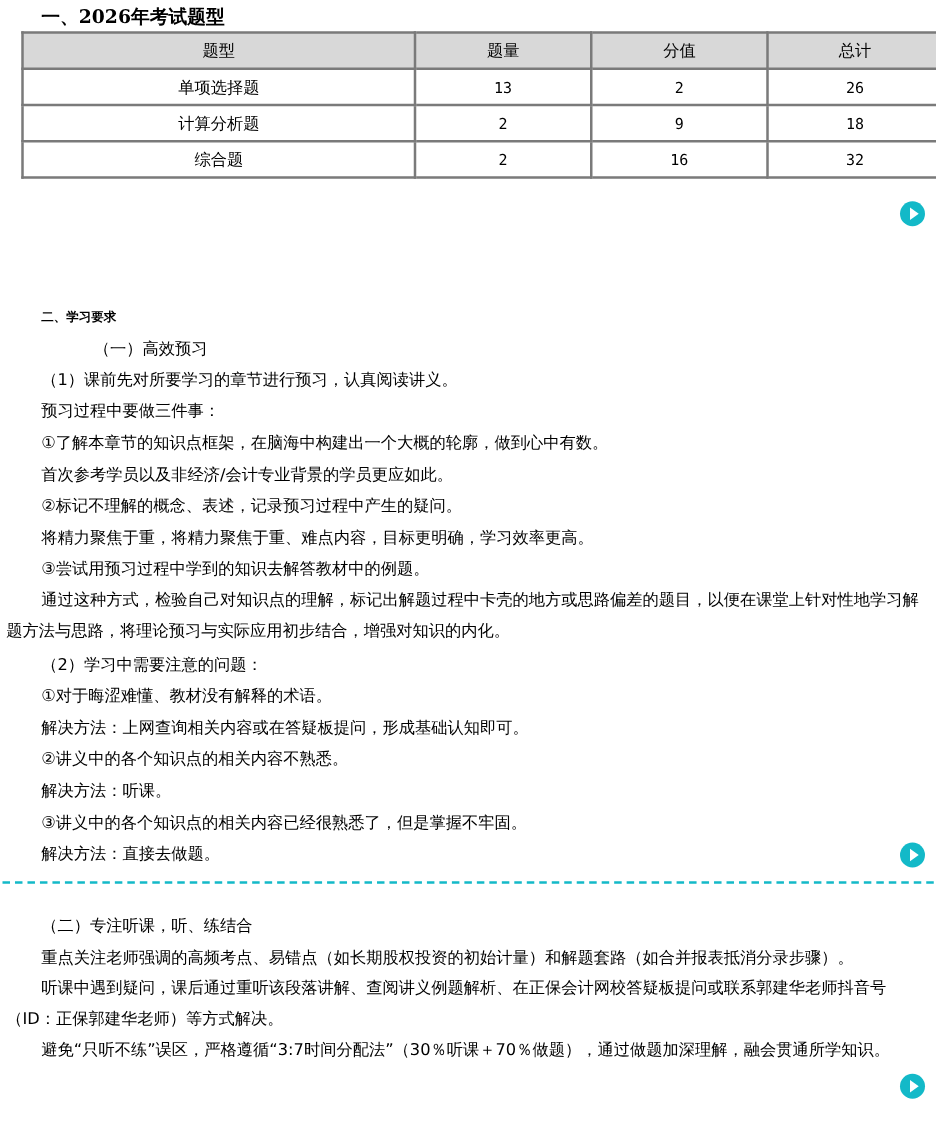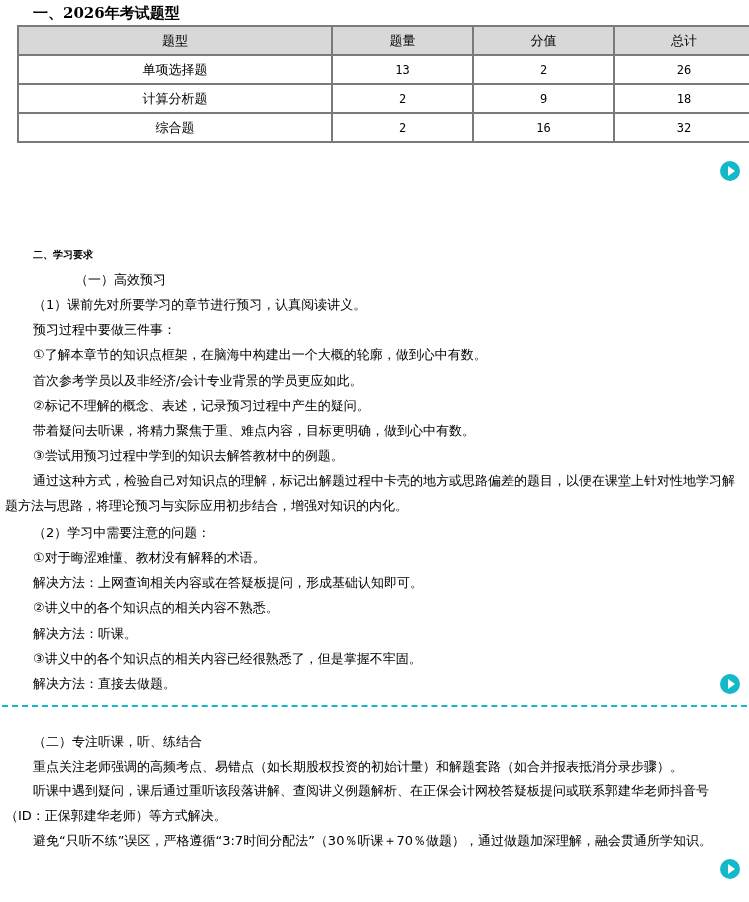--- a/index.html
+++ b/index.html
@@ -85,21 +85,21 @@
   </table>
 <div class="play" style="left:720px; top:161px;"></div>
 
 <div class="h2">二、学习要求</div>
 <div class="line" style="top:271px;margin-left:42px;">（一）高效预习</div>
 <div class="line" style="top:296px;">（1）课前先对所要学习的章节进行预习，认真阅读讲义。</div>
 <div class="line" style="top:321px;">预习过程中要做三件事：</div>
 <div class="line" style="top:346px;">①了解本章节的知识点框架，在脑海中构建出一个大概的轮廓，做到心中有数。</div>
 <div class="line" style="top:372px;">首次参考学员以及非经济/会计专业背景的学员更应如此。</div>
 <div class="line" style="top:397px;">②标记不理解的概念、表述，记录预习过程中产生的疑问。</div>
-<div class="line" style="top:422px;">带着疑问去听课，将精力聚焦于重、难点内容，目标更明确，做到心中有数。</div>
+<div class="line" style="top:422px;">将精力聚焦于重，将精力聚焦于重、难点内容，目标更明确，学习效率更高。</div>
 <div class="line" style="top:447px;">③尝试用预习过程中学到的知识去解答教材中的例题。</div>
 <div class="wrap" style="top:468px;">通过这种方式，检验自己对知识点的理解，标记出解题过程中卡壳的地方或思路偏差的题目，以便在课堂上针对性地学习解题方法与思路，将理论预习与实际应用初步结合，增强对知识的内化。</div>
 
 <div class="line" style="top:524px;">（2）学习中需要注意的问题：</div>
 <div class="line" style="top:549px;">①对于晦涩难懂、教材没有解释的术语。</div>
 <div class="line" style="top:574px;">解决方法：上网查询相关内容或在答疑板提问，形成基础认知即可。</div>
 <div class="line" style="top:599px;">②讲义中的各个知识点的相关内容不熟悉。</div>
 <div class="line" style="top:625px;">解决方法：听课。</div>
 <div class="line" style="top:650px;">③讲义中的各个知识点的相关内容已经很熟悉了，但是掌握不牢固。</div>
 <div class="line" style="top:675px;">解决方法：直接去做题。</div>

